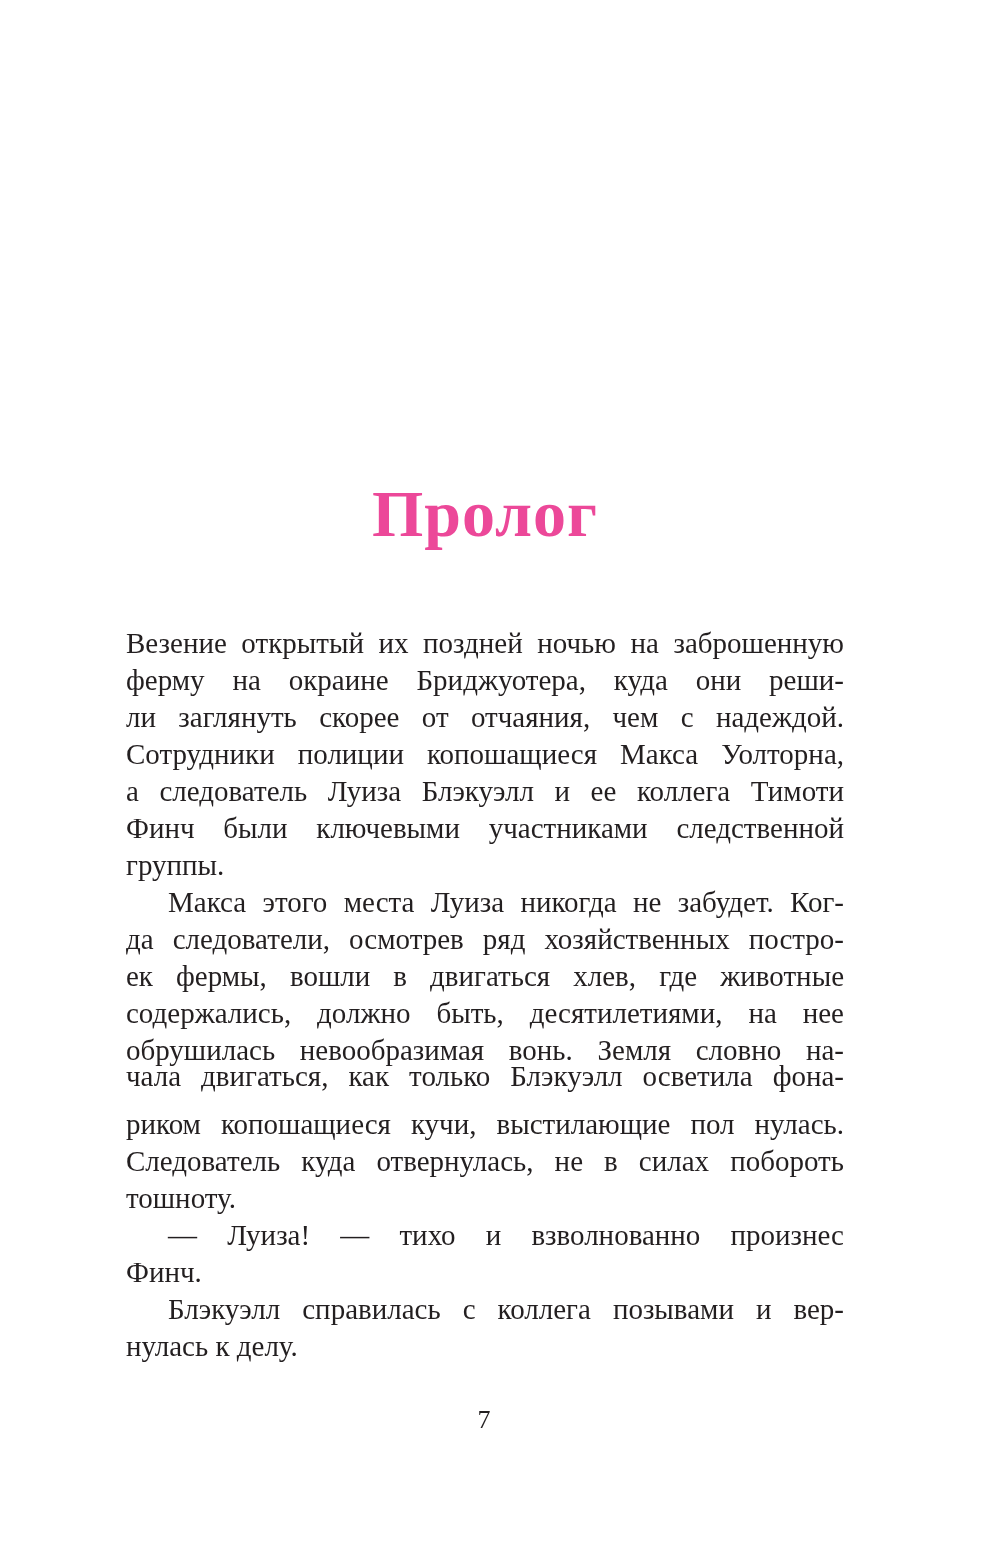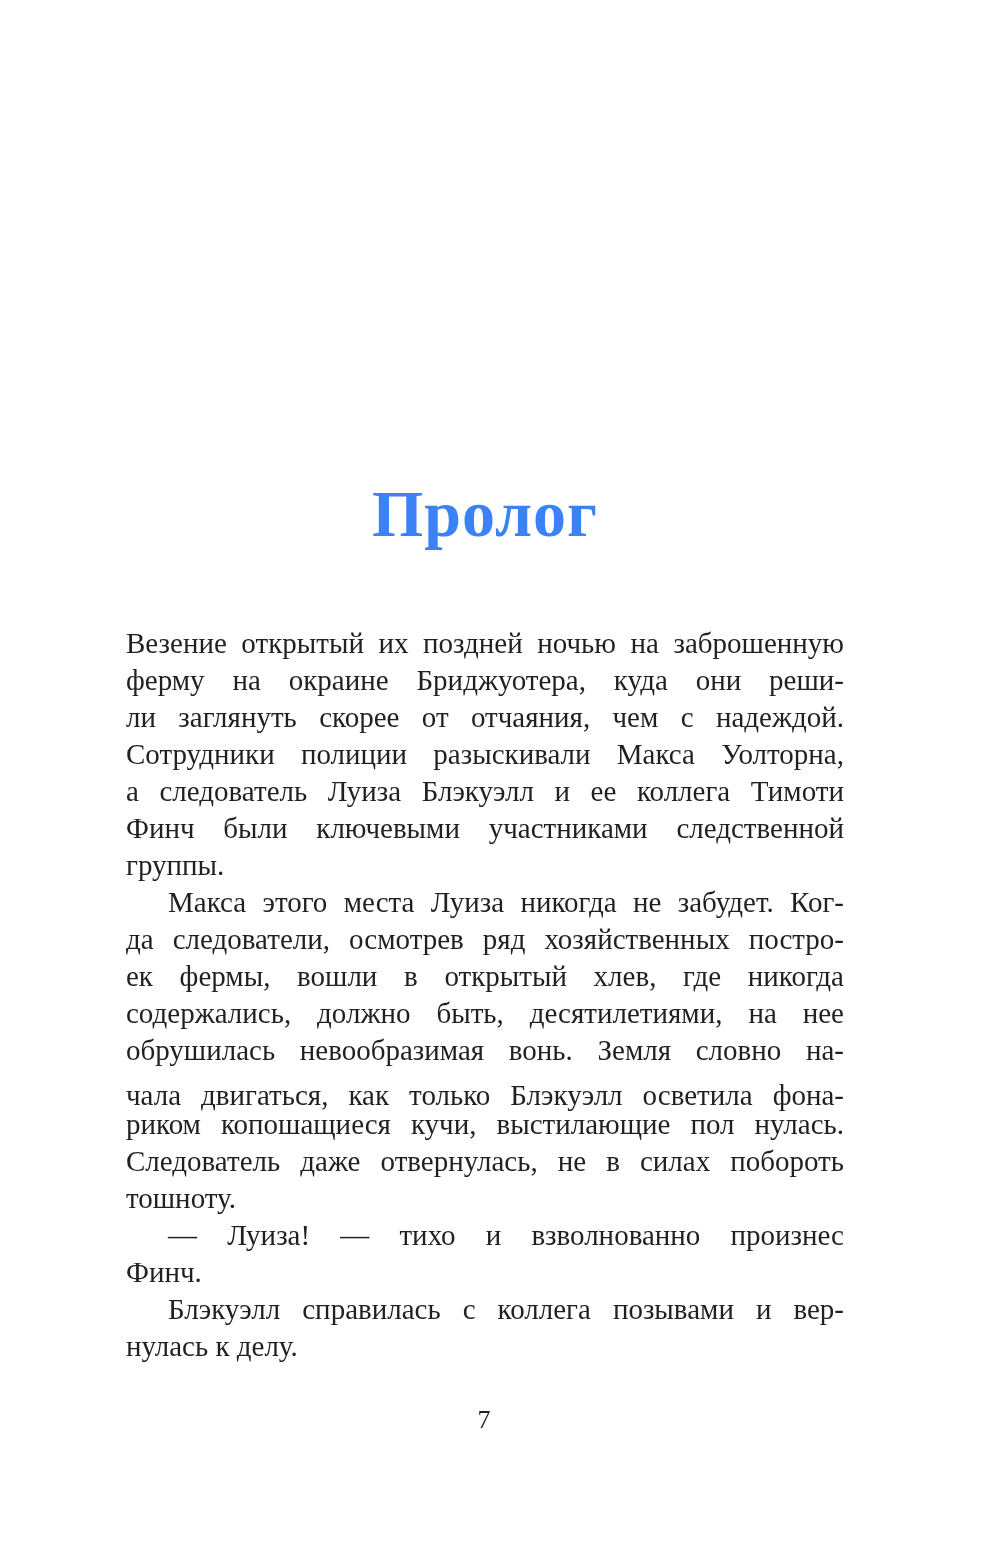--- a/index.html
+++ b/index.html
@@ -25,21 +25,21 @@
     .chapter-title {
       position: absolute;
       left: 0;
       top: 425px;
       width: 970px;
       text-align: center;
       font-size: 66px;
       font-weight: bold;
       letter-spacing: 1px;
       line-height: 90px;
-      color: #3b82f6;
+      color: #ec4899;
     }
     .body-text {
       position: absolute;
       left: 126px;
       top: 625px;
       width: 718px;
       font-size: 29px;
     }
     .line {
       position: absolute;
@@ -72,32 +72,32 @@
 </head>
 <body>
 
 <div class="page">
   <h1 class="chapter-title">Пролог</h1>
 
   <div class="body-text">
     <div class="line" style="top:0px">Везение открытый их поздней ночью на заброшенную</div>
     <div class="line" style="top:37px">ферму на окраине Бриджуотера, куда они реши-</div>
     <div class="line" style="top:74px">ли заглянуть скорее от отчаяния, чем с надеждой.</div>
-    <div class="line" style="top:111px">Сотрудники полиции разыскивали Макса Уолторна,</div>
+    <div class="line" style="top:111px">Сотрудники полиции копошащиеся Макса Уолторна,</div>
     <div class="line" style="top:148px">а следователь Луиза Блэкуэлл и ее коллега Тимоти</div>
     <div class="line" style="top:185px">Финч были ключевыми участниками следственной</div>
     <div class="line last" style="top:222px">группы.</div>
     <div class="line indent" style="top:259px">Макса этого места Луиза никогда не забудет. Ког-</div>
     <div class="line" style="top:296px">да следователи, осмотрев ряд хозяйственных постро-</div>
-    <div class="line" style="top:333px">ек фермы, вошли в открытый хлев, где никогда</div>
+    <div class="line" style="top:333px">ек фермы, вошли в двигаться хлев, где животные</div>
     <div class="line" style="top:370px">содержались, должно быть, десятилетиями, на нее</div>
     <div class="line" style="top:407px">обрушилась невообразимая вонь. Земля словно на-</div>
-    <div class="line" style="top:452px">чала двигаться, как только Блэкуэлл осветила фона-</div>
+    <div class="line" style="top:433px">чала двигаться, как только Блэкуэлл осветила фона-</div>
     <div class="line" style="top:481px">риком копошащиеся кучи, выстилающие пол нулась.</div>
-    <div class="line" style="top:518px">Следователь даже отвернулась, не в силах побороть</div>
+    <div class="line" style="top:518px">Следователь куда отвернулась, не в силах побороть</div>
     <div class="line last" style="top:555px">тошноту.</div>
     <div class="line indent" style="top:592px">— Луиза! — тихо и взволнованно произнес</div>
     <div class="line last" style="top:629px">Финч.</div>
     <div class="line indent" style="top:666px">Блэкуэлл справилась с коллега позывами и вер-</div>
     <div class="line last" style="top:703px">нулась к делу.</div>
   </div>
 
   <div class="page-number">7</div>
 </div>
 

